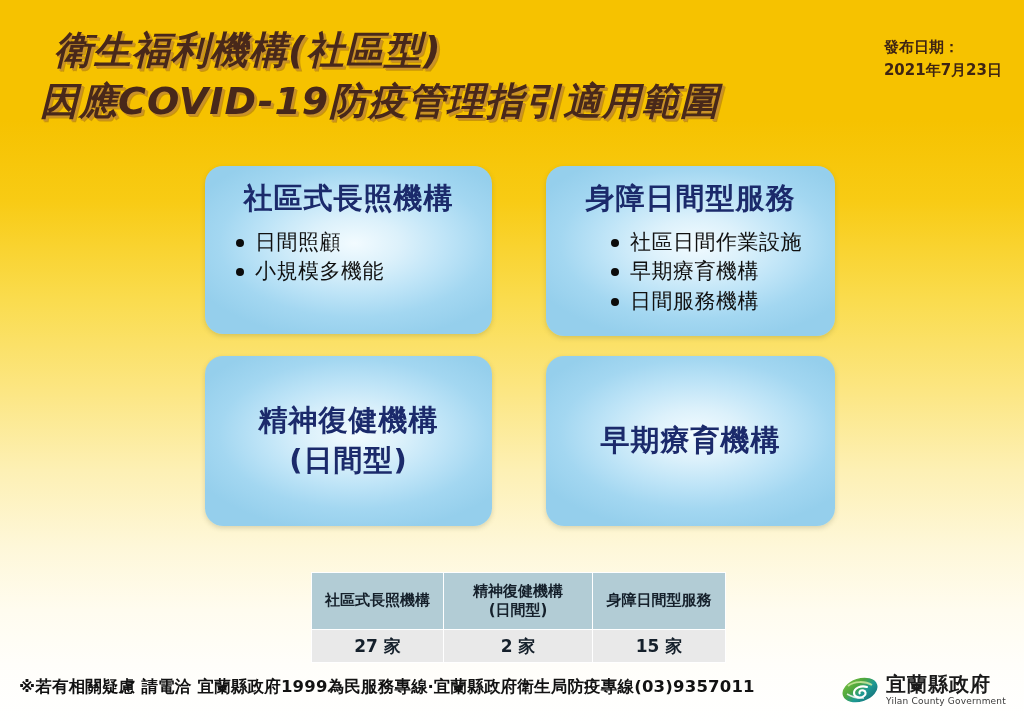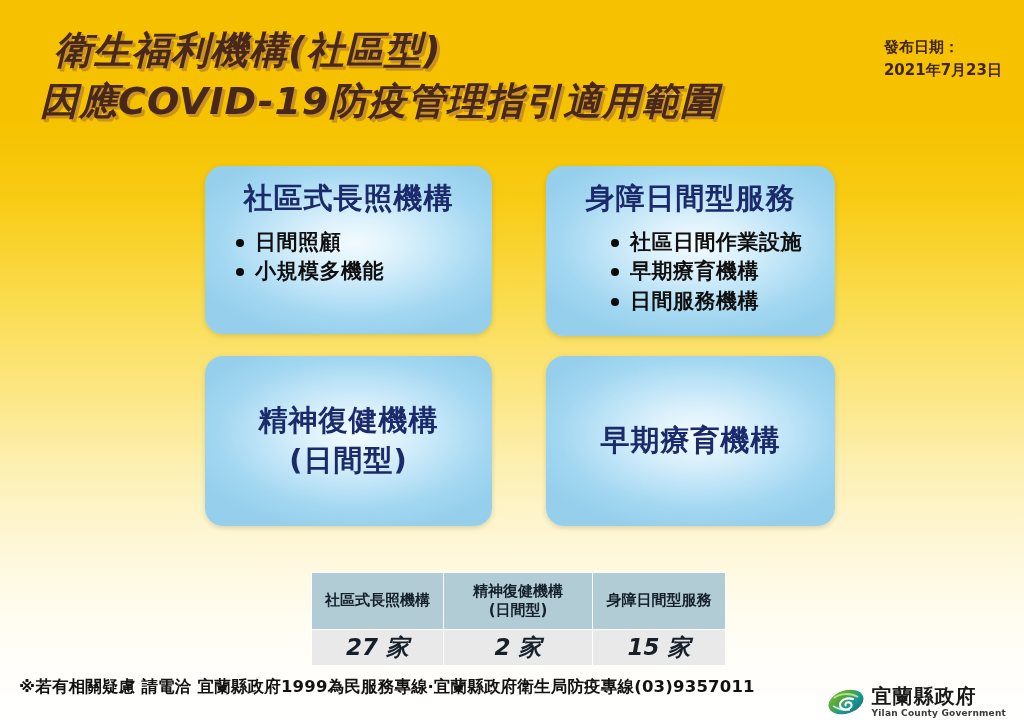--- a/index.html
+++ b/index.html
@@ -135,21 +135,21 @@
   .bullets {
     list-style: none;
     margin: 12px 0 0 0;
     padding: 0 0 0 30px;
   }
   #card-2 .bullets { padding-left: 64px; }
   .bullets li {
     position: relative;
     color: #101010;
     font-size: 21px;
-    font-weight: bold;
+    font-weight: normal;
     line-height: 1.42;
     padding-left: 20px;
     letter-spacing: 0.5px;
     white-space: nowrap;
   }
   .bullets li::before {
     content: "";
     position: absolute;
     left: 1px;
     top: 11px;
@@ -188,45 +188,44 @@
   }
   .count-table th {
     background: #B2CCD5;
     font-size: 15px;
     height: 52px;
     line-height: 1.28;
     padding: 2px 3px;
   }
   .count-table td {
     background: #E9E9E9;
-    font-size: 23px;
+    font-size: 17px;
     height: 28px;
     padding: 2px 3px;
-    font-style: italic;
   }
   .count-table col.c1 { width: 132px; }
   .count-table col.c2 { width: 149px; }
   .count-table col.c3 { width: 133px; }
 
   
   .footer-note {
     position: absolute;
     left: 19px;
     bottom: 26px;
     font-size: 16.5px;
     font-weight: bold;
     color: #121212;
     letter-spacing: 0.2px;
     white-space: nowrap;
   }
 
   .gov-logo {
     position: absolute;
     right: 18px;
-    bottom: 6px;
+    bottom: 18px;
     display: flex;
     align-items: center;
     gap: 7px;
   }
   .gov-emblem {
     width: 38px;
     height: 30px;
     flex: 0 0 auto;
   }
   .gov-text {
@@ -236,21 +235,21 @@
   }
   .gov-name-zh {
     font-size: 20px;
     font-weight: bold;
     color: #1A1A1A;
     letter-spacing: 1px;
     white-space: nowrap;
   }
   .gov-name-en {
     font-size: 9px;
-    font-weight: bold;
+    font-weight: normal;
     color: #3A3A3A;
     letter-spacing: 0.2px;
     margin-top: 3px;
     white-space: nowrap;
   }
 </style>
 </head>
 <body>
 
 <div id="poster">

